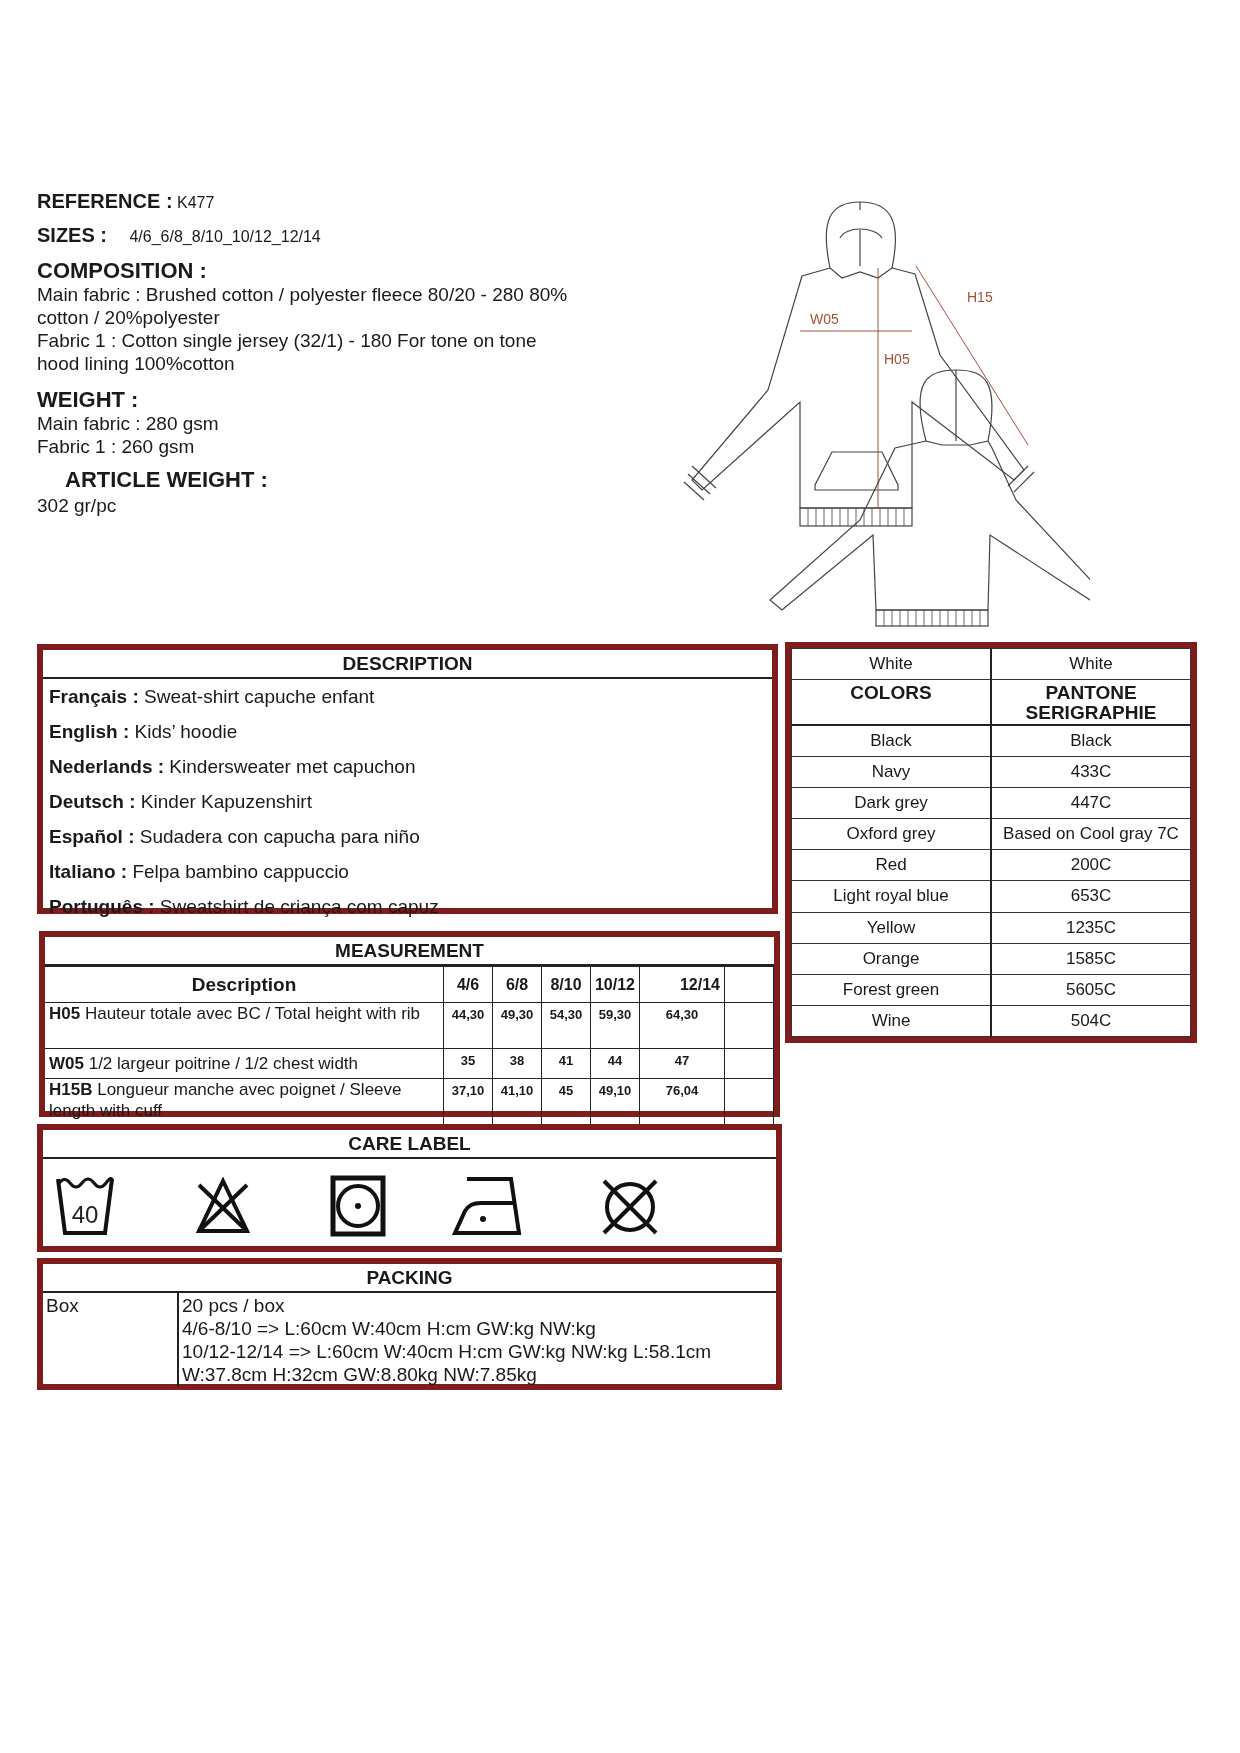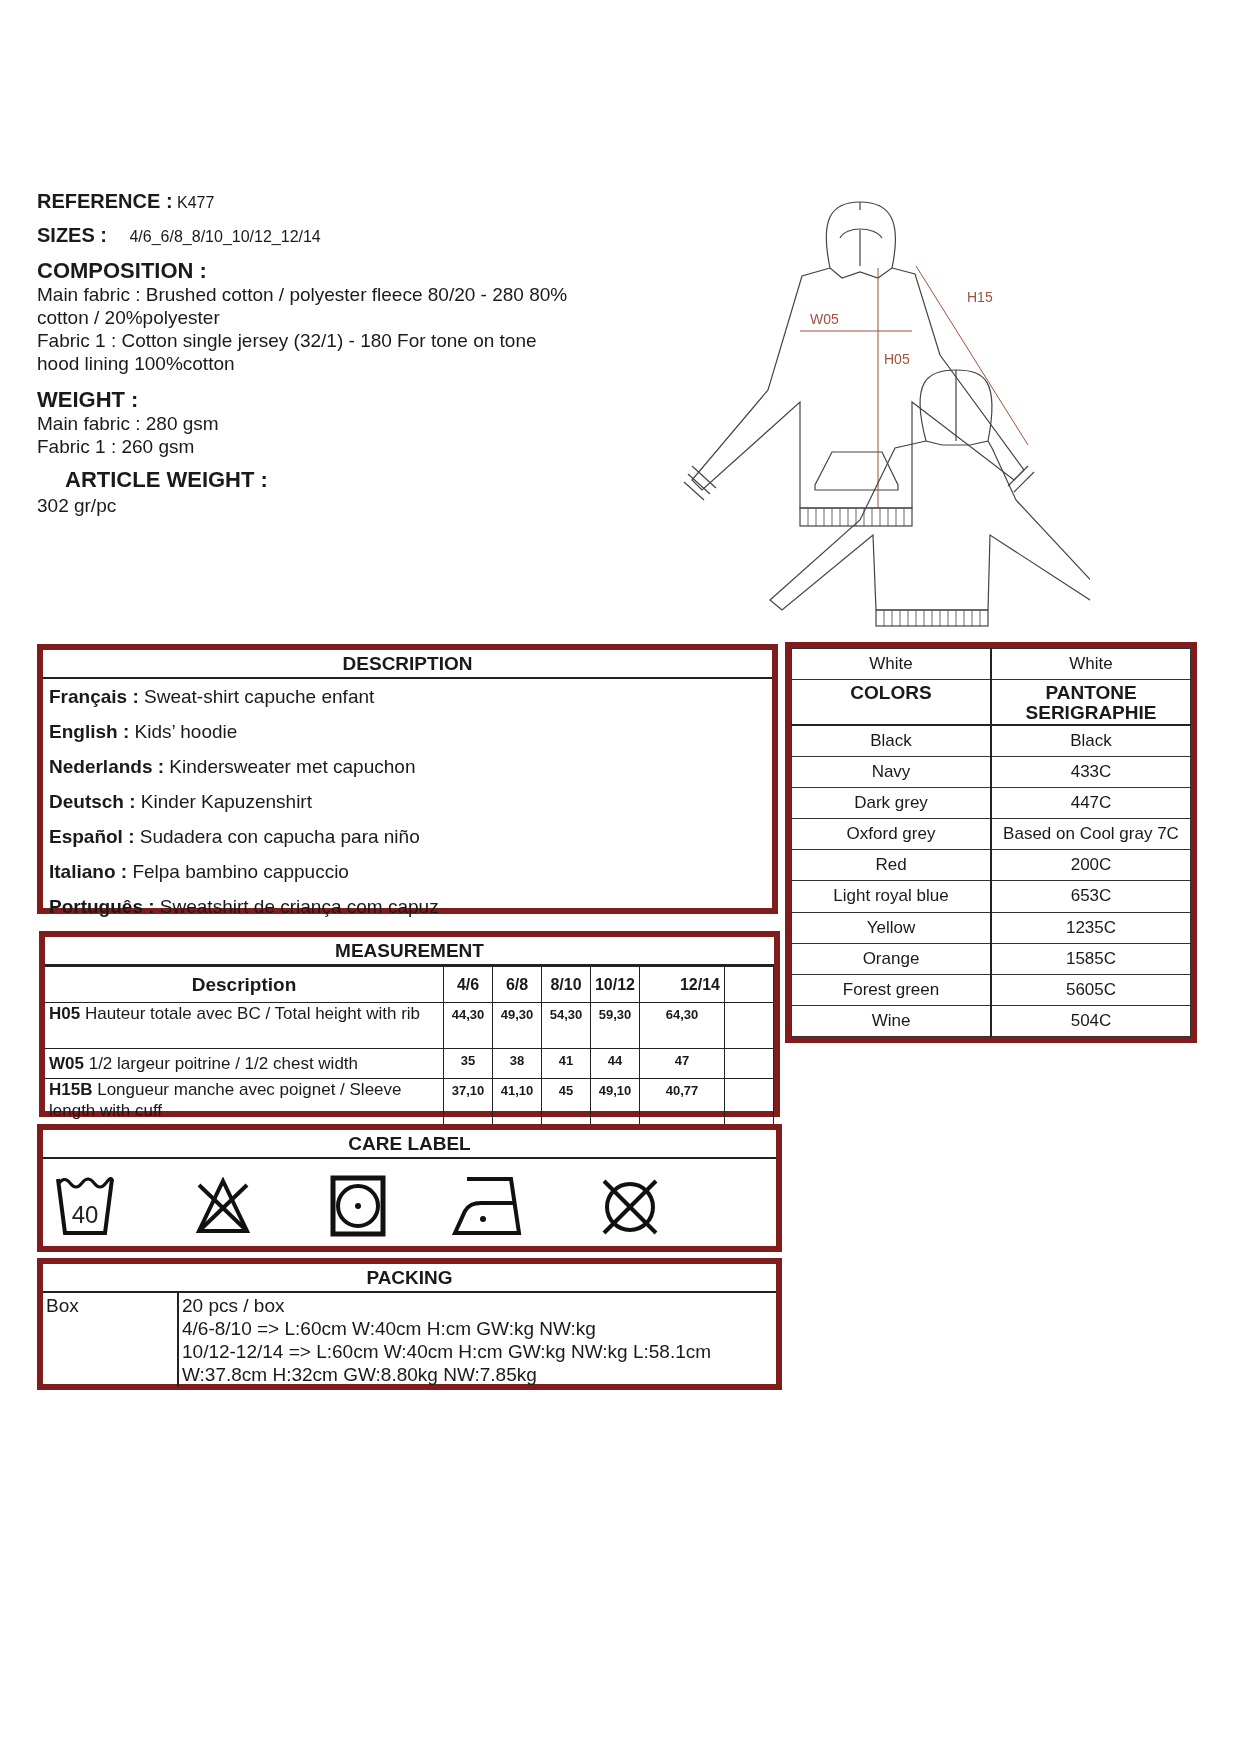--- a/index.html
+++ b/index.html
@@ -237,21 +237,21 @@
       <td class="v">47</td>
       <td class="v"></td>
       <td class="v" style="border-right:none;"></td>
     </tr>
     <tr style="height:46px;">
       <td class="d" style="border-left:none; border-bottom:none;"><b>H15B</b><span> Longueur manche avec poignet / Sleeve length with cuff</span></td>
       <td class="v" style="border-bottom:none;">37,10</td>
       <td class="v" style="border-bottom:none;">41,10</td>
       <td class="v" style="border-bottom:none;">45</td>
       <td class="v" style="border-bottom:none;">49,10</td>
-      <td class="v" style="border-bottom:none;">40,77</td>
+      <td class="v" style="border-bottom:none;">76,04</td>
       <td class="v" style="border-bottom:none;"></td>
       <td class="v" style="border-bottom:none; border-right:none;"></td>
     </tr>
   </tbody>
     </table>
 </div>
 
 <div class="box" style="left:37px; top:1124px; width:745px; height:128px;">
   <div class="sect-title">CARE LABEL</div>
   <div style="position:relative; height:96px;">

